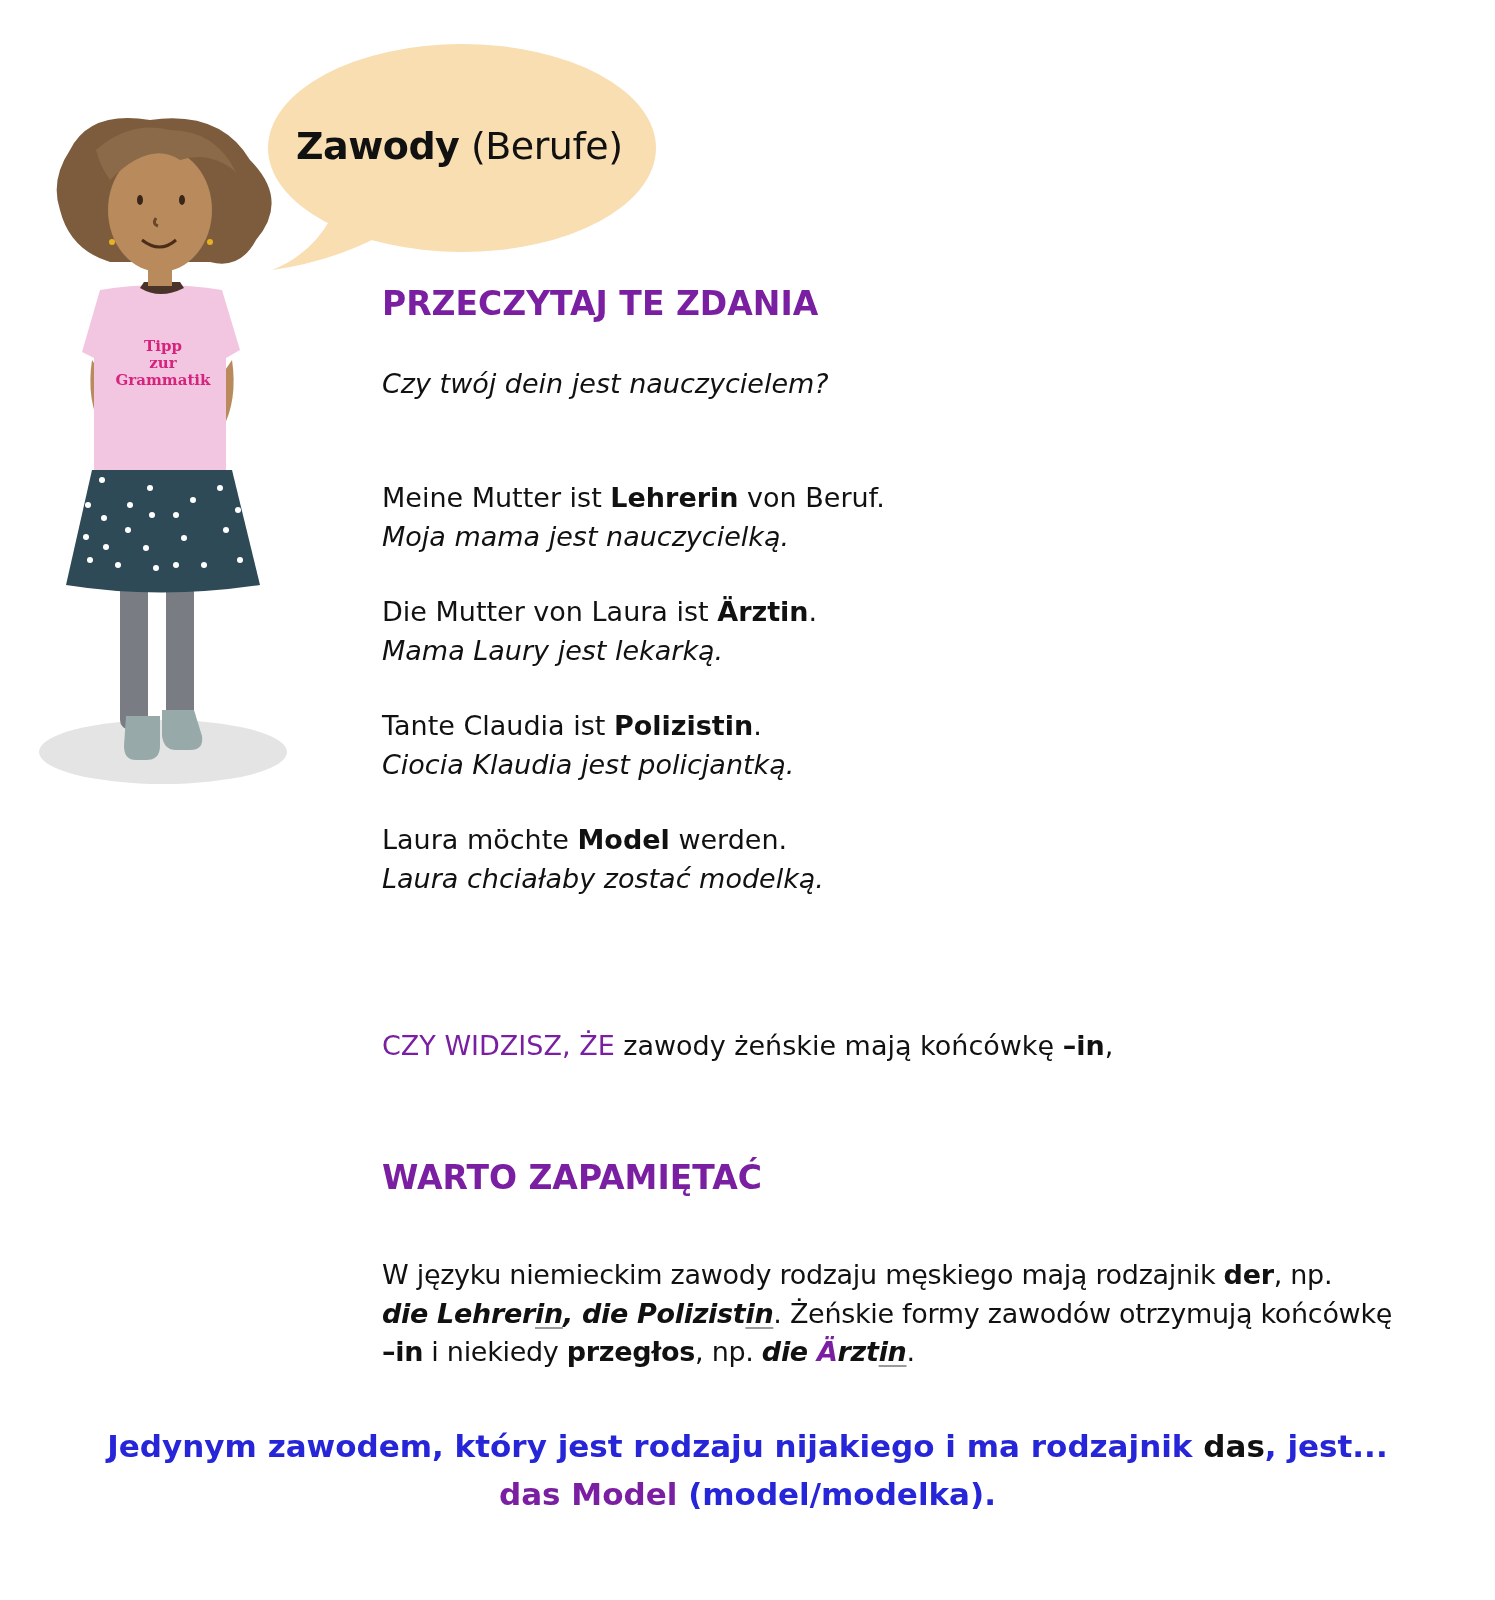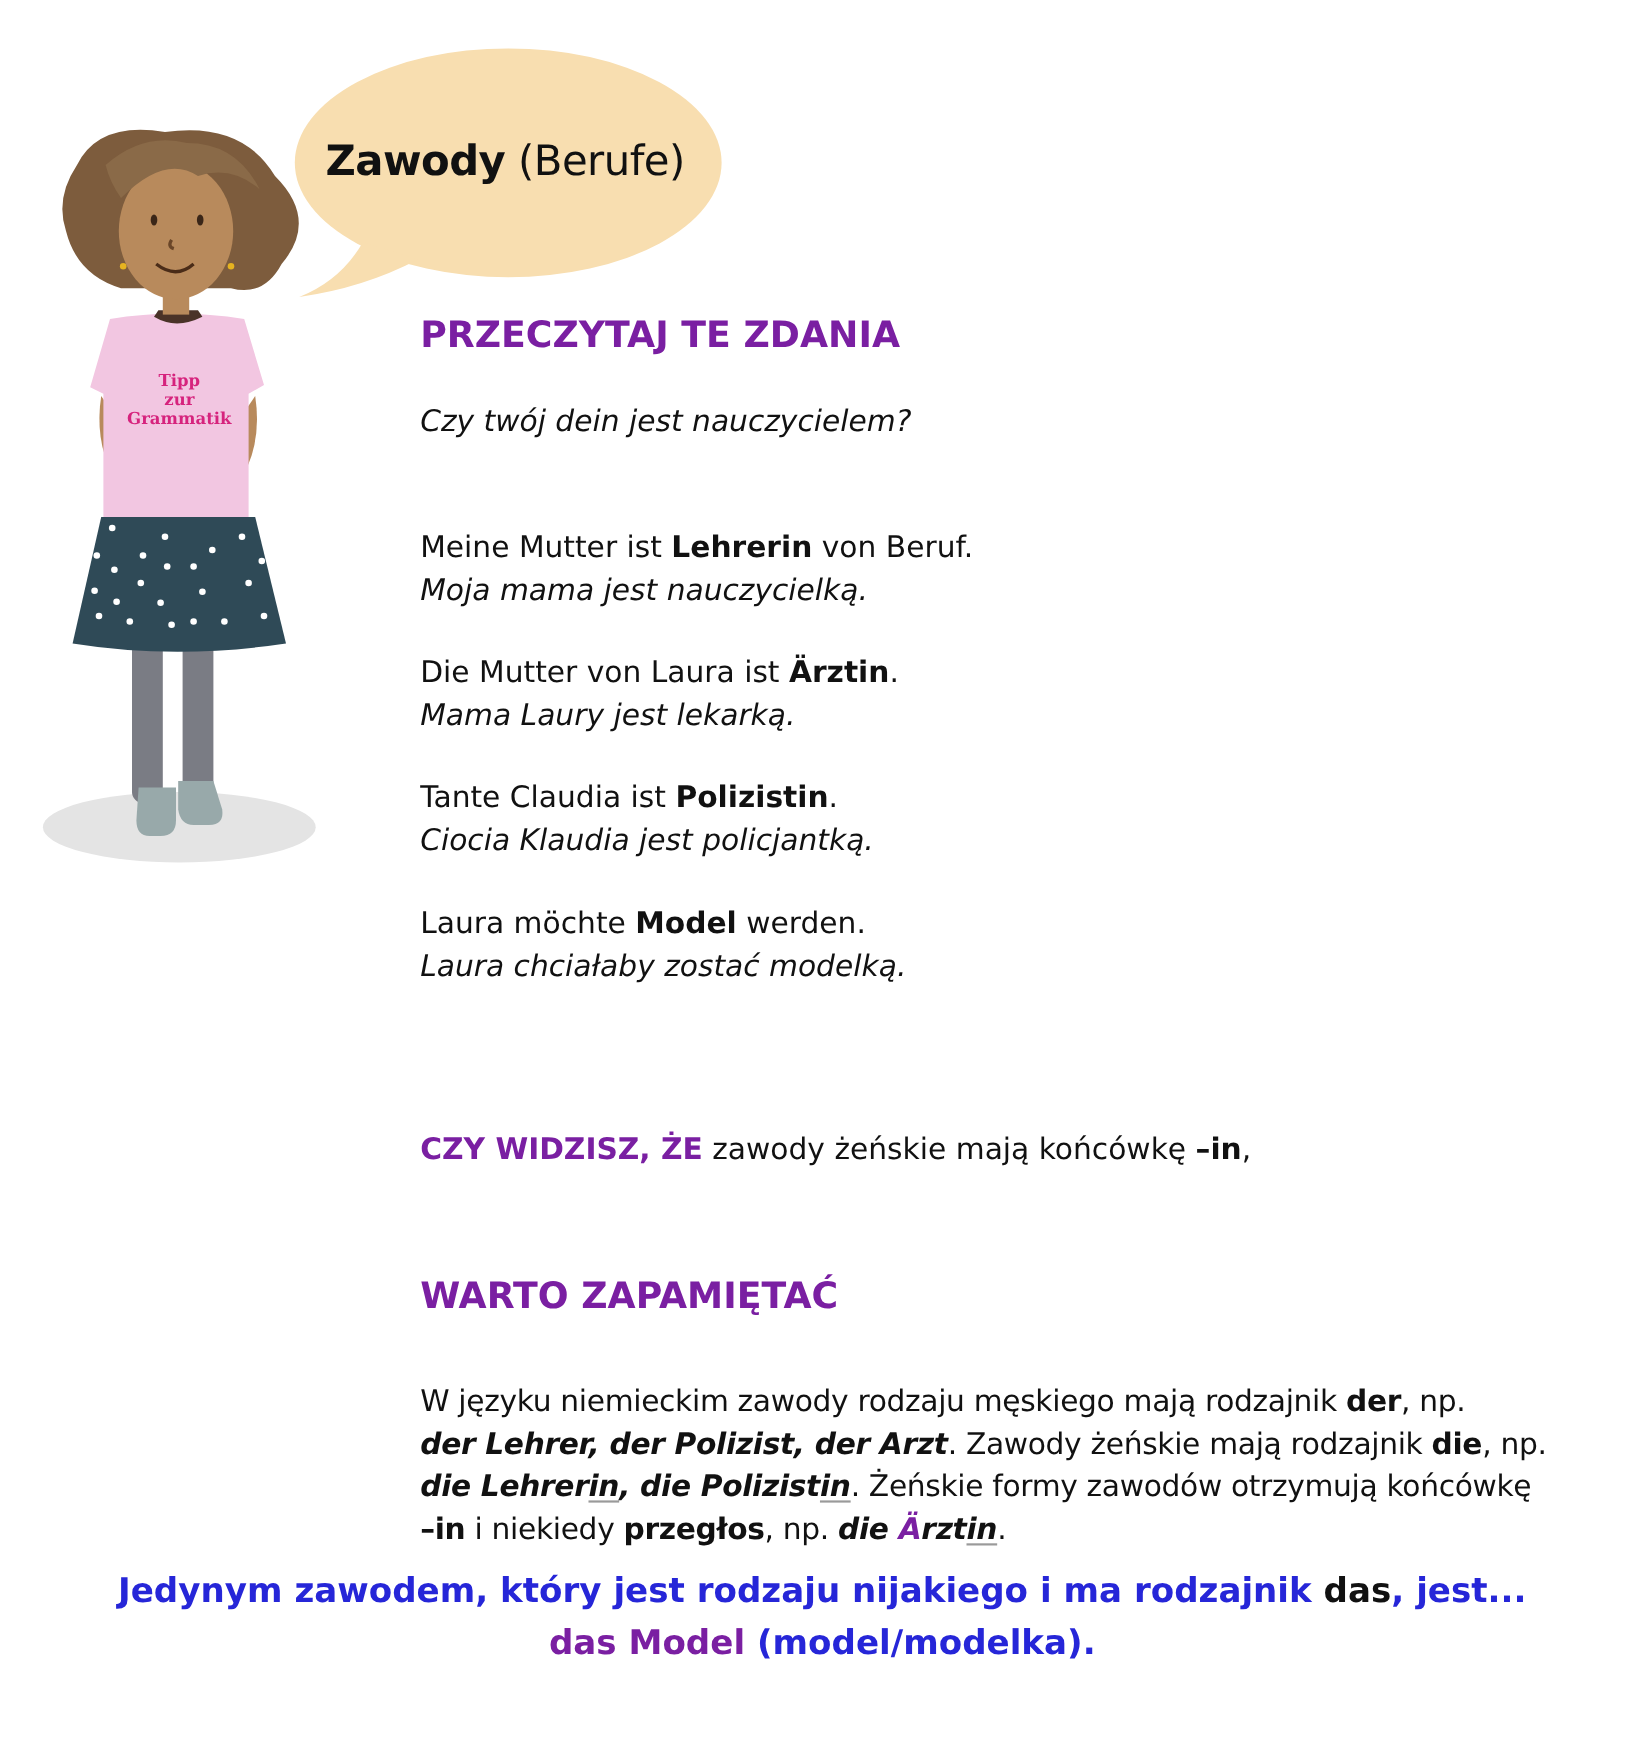--- a/index.html
+++ b/index.html
@@ -21,21 +21,21 @@
   .content { position: absolute; left: 382px; top: 0; width: 1080px; }
   .heading {
     position: absolute; color: #7a1fa2; font-weight: bold; font-size: 33px;
     white-space: nowrap; letter-spacing: 0px;
   }
   .pair { position: absolute; font-size: 27px; line-height: 39px; white-space: nowrap; }
   .pair .de { display: block; }
   .pair .pl { display: block; font-style: italic; }
   .pair b { font-weight: bold; }
   .notice { position: absolute; top: 1026px; font-size: 27px; line-height: 39px; white-space: nowrap; }
-  .notice .purple { color: #7a1fa2; font-weight: bold; }
+  .notice .purple { color: #7a1fa2; font-weight: normal; }
   .notice b { font-weight: bold; }
   .rule { position: absolute; top: 1256px; font-size: 27px; line-height: 38.5px; width: 1080px; white-space: nowrap; letter-spacing: -0.3px; }
   .rule .line { display: block; }
   .rule b { font-weight: bold; }
   .rule .bi { font-weight: bold; font-style: italic; }
   .rule .ul { text-decoration: underline; text-decoration-color: #9a9a9a; text-underline-offset: 4px; }
   .rule .uml { color: #7a1fa2; }
   .footer {
     position: absolute; left: 0; top: 1422px; width: 1495px; text-align: center;
     font-weight: bold; font-size: 31px; line-height: 48px; color: #2626d8;
@@ -147,21 +147,20 @@
   </div>
 
   <div class="notice">
     <div><span class="purple">CZY WIDZISZ, ŻE</span><span> zawody żeńskie mają końcówkę </span><b>–in</b><span>,</span></div>
   </div>
 
   <div class="heading" style="top:1158px;">WARTO ZAPAMIĘTAĆ</div>
 
   <div class="rule">
     <span class="line"><span>W języku niemieckim zawody rodzaju męskiego mają rodzajnik </span><b>der</b><span>, np.</span></span>
-    <span class="line"><span class="bi">der Lehrer, der Polizist, der Arzt</span><span>. Zawody żeńskie mają rodzajnik </span><b>die</b><span>, np.</span></span>
     <span class="line"><span class="bi">die Lehrer</span><span class="bi ul">in</span><span class="bi">, die Polizist</span><span class="bi ul">in</span><span>. Żeńskie formy zawodów otrzymują końcówkę</span></span>
     <span class="line"><b>–in</b><span> i niekiedy </span><b>przegłos</b><span>, np. </span><span class="bi">die </span><span class="bi uml">Ä</span><span class="bi">rzt</span><span class="bi ul">in</span><span>.</span></span>
   </div>
 </div>
 
 <div class="footer">
   <span class="line"><span>Jedynym zawodem, który jest rodzaju nijakiego i ma rodzajnik </span><span class="black">das</span><span>, jest...</span></span>
   <span class="line"><span class="purple">das Model</span><span> (model/modelka).</span></span>
 </div>
 

